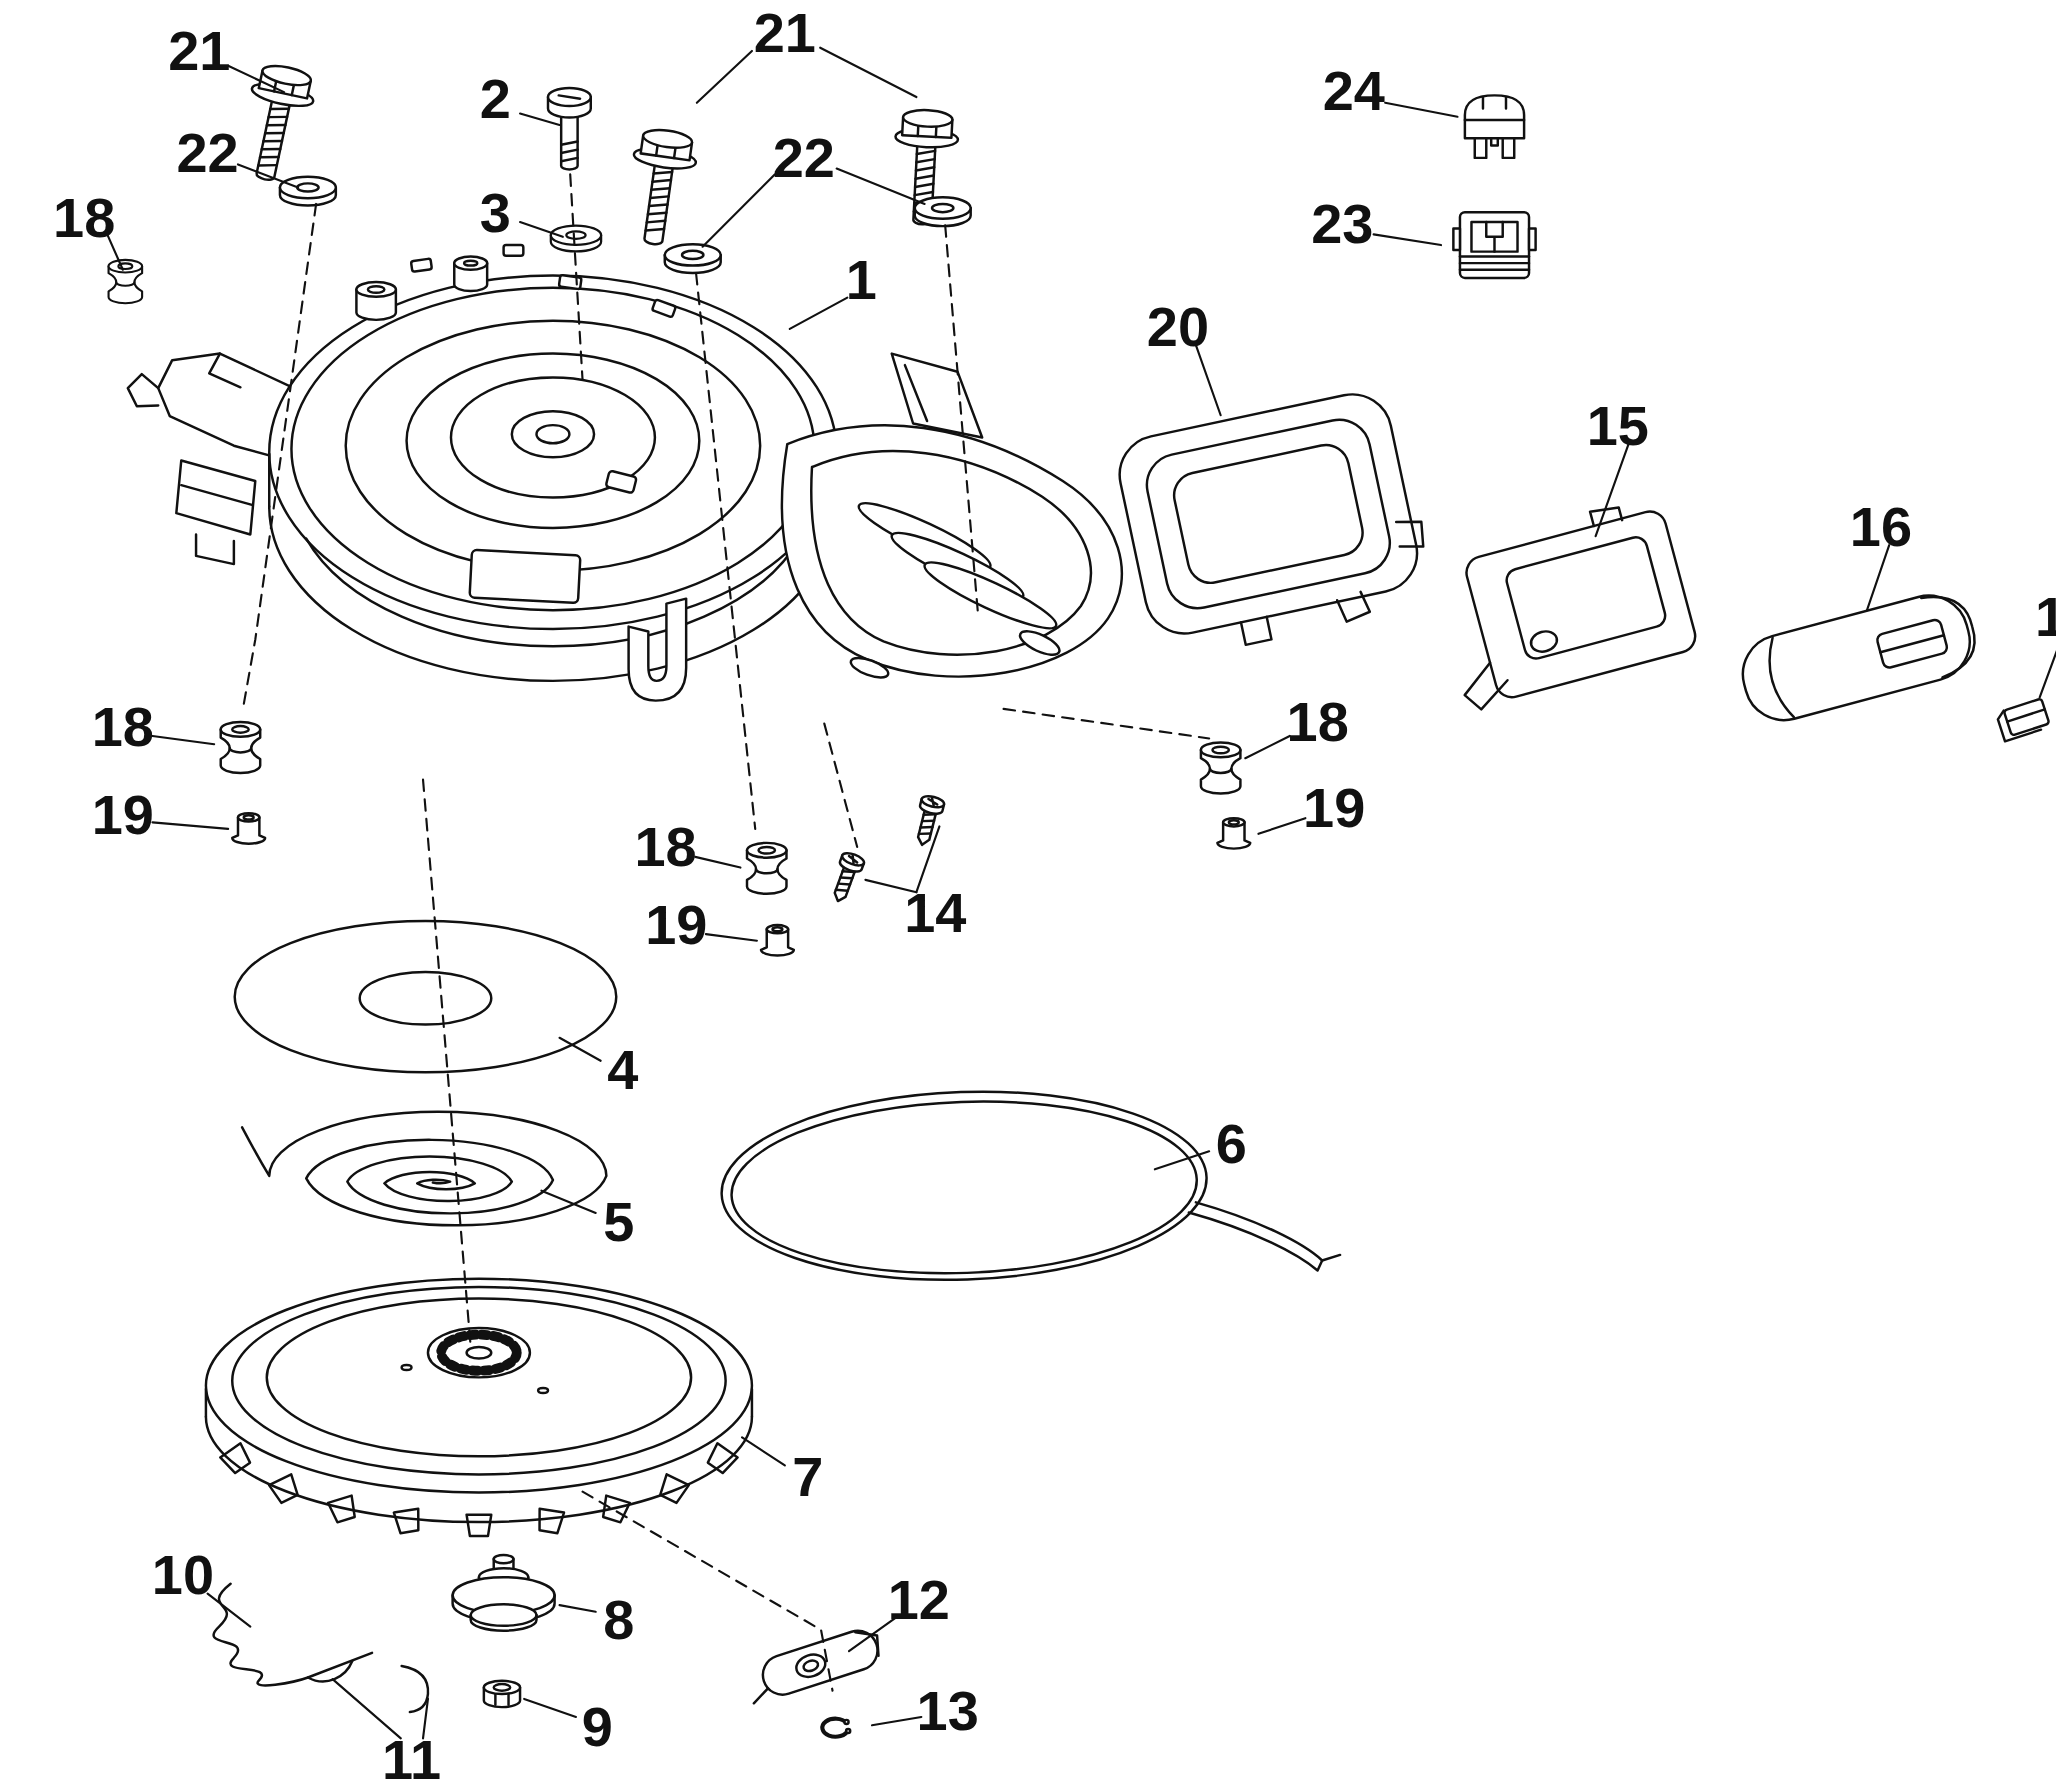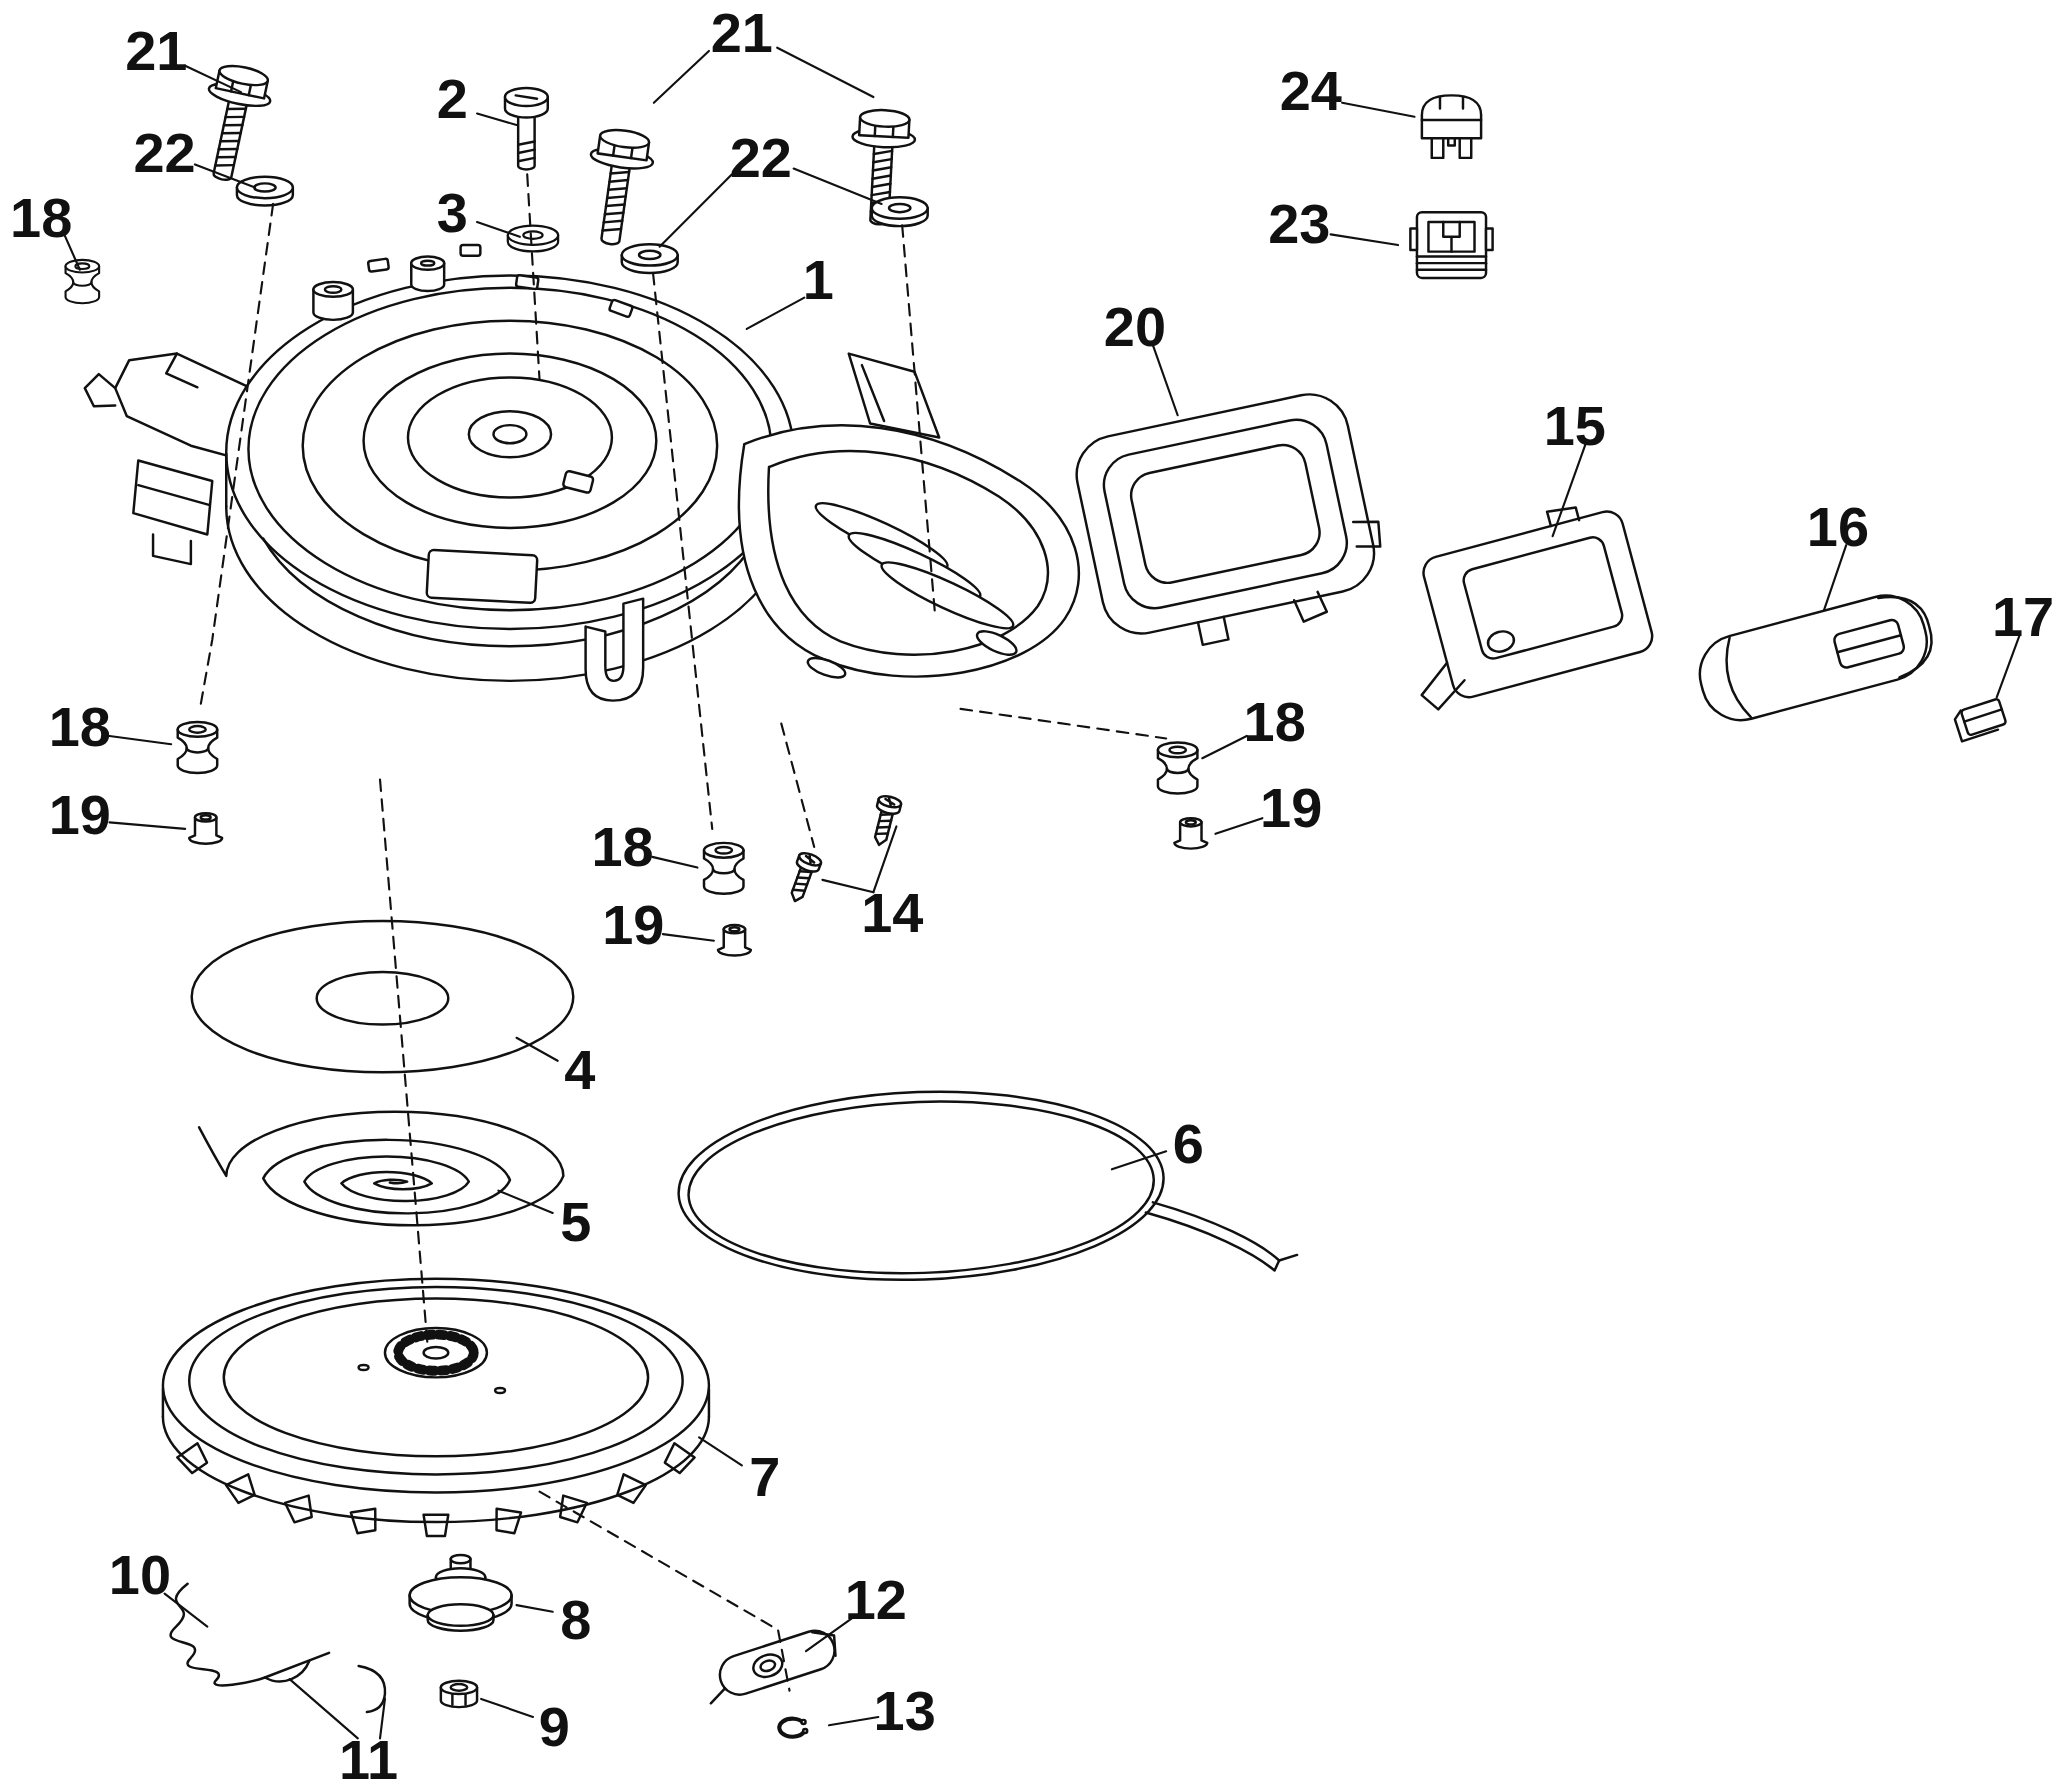--- a/index.html
+++ b/index.html
@@ -2,21 +2,21 @@
 <html style="--ink: #111111; --paper: #ffffff;font-size:13px"><head>
 <meta charset="utf-8">
 <style>
   :root { --ink:#111111; --paper:#ffffff; }
   html,body { margin:0; padding:0; }
   body {
     width:2056px; height:1791px;
     background:var(--paper);
     font-family:"Liberation Sans", sans-serif;
   }
-  .page { width:1928px; height:1791px; position:relative; }
+  .page { width:1928px; height:1791px; position:relative;margin-left:43px; }
   svg { display:block; }
   svg path, svg ellipse, svg rect, svg line, svg circle {
     fill:none; stroke:var(--ink); stroke-width:3;
     stroke-linecap:round; stroke-linejoin:round;
   }
   .f { fill:#fff; }
   .dash { stroke-dasharray:14 10; stroke-width:2.6; fill:none; }
   .leader { stroke-width:2.6; }
   .callout {
     font-family:"Liberation Sans", sans-serif;

